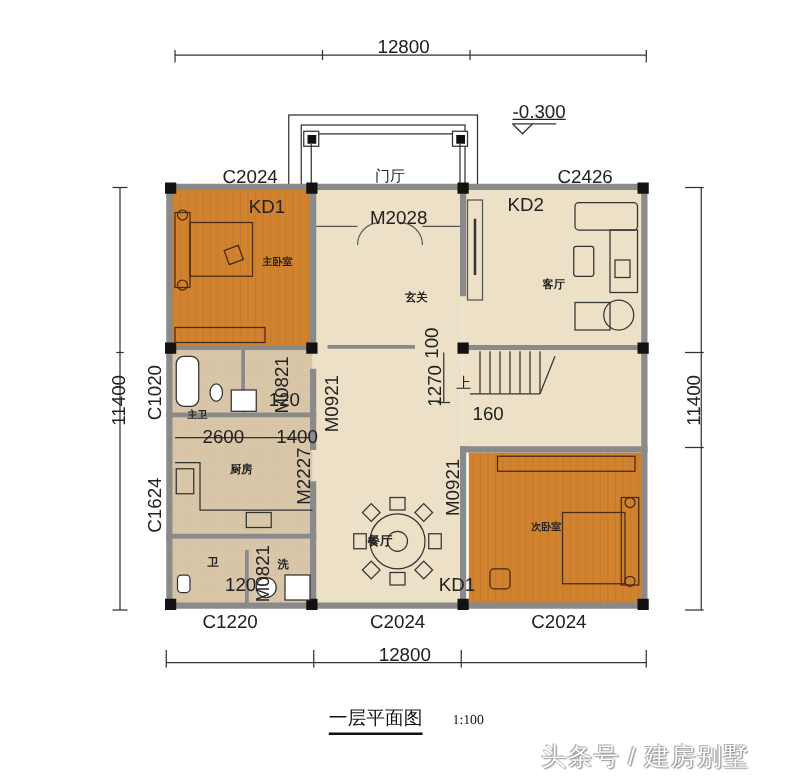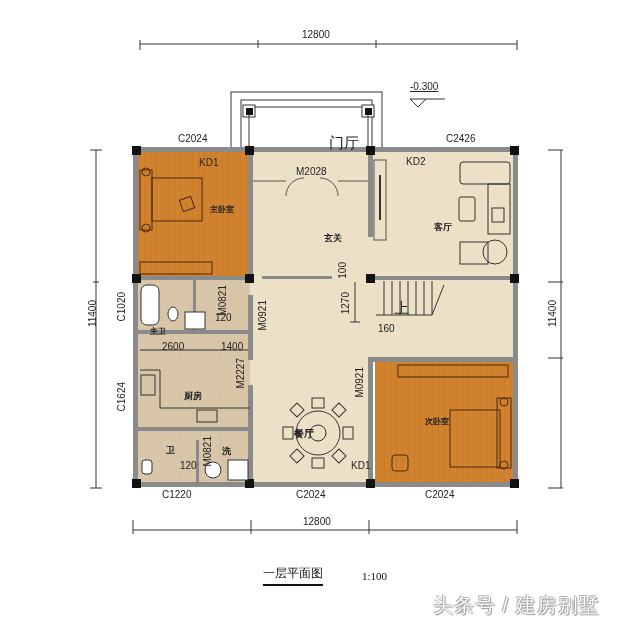--- a/index.html
+++ b/index.html
@@ -1,22 +1,22 @@
 <!DOCTYPE html>
 <html><head>
 <meta charset="utf-8">
 <style>
   html, body { margin:0; padding:0; background:#ffffff; }
   body { width:640px; height:626px; position:relative; overflow:hidden; font-family:"Liberation Sans", "DejaVu Sans", sans-serif; color:#222; }
-  .txt { position:absolute; font-size:10px; color:#222; white-space:nowrap; line-height:1; }
-  .txt.sm { font-size:15px;margin-left:29px; }
+  .txt { position:absolute; font-size:15px; color:#222; white-space:nowrap; line-height:1; }
+  .txt.sm { font-size:12px; }
   .txt.room { font-size:9px; font-weight:bold; }
   .vert { writing-mode:vertical-rl; transform:rotate(180deg); }
   svg { position:absolute; left:0; top:0; }
-  .title { position:absolute; left:263px; top:565px; font-family:"DejaVu Serif", serif; font-size:12px; color:#111; border-bottom:2px solid #111; padding-bottom:2px; }
+  .title { position:absolute; left:263px; top:565px; font-family:"DejaVu Serif", serif; font-size:15px; color:#111; border-bottom:2px solid #111; padding-bottom:2px; }
   .scale { position:absolute; left:362px; top:570px; font-family:"Liberation Serif", serif; font-size:11px; color:#111; }
   .wm { position:absolute; left:433px; top:592px; font-size:20px; color:#fff; text-shadow:0 0 1px #777, 1px 1px 1px #999, -1px -1px 0 #bbb; letter-spacing:1px; }
 </style>
 </head>
 <body>
 
 <svg width="640" height="626" viewBox="0 0 640 626">
   <defs>
     <pattern id="wood" width="6" height="40" patternUnits="userSpaceOnUse">
       <rect width="6" height="40" fill="#d0822e"></rect>
@@ -226,21 +226,21 @@
 <div class="txt vert" style="left:548px;top:300px;">11400</div>
 
 <div class="txt room" style="left:150px;top:294px;font-size:8px;margin-top:34px;">主卫</div>
 <div class="txt vert" style="left:218px;top:285px;">M0821</div>
 <div class="txt" style="left:215px;top:313px;">120</div>
 <div class="txt vert" style="left:258px;top:300px;">M0921</div>
 
 <div class="txt" style="left:162px;top:342px;">2600</div>
 <div class="txt" style="left:221px;top:342px;">1400</div>
 <div class="txt vert" style="left:236px;top:358px;">M2227</div>
-<div class="txt room" style="left:184px;top:392px;">厨房</div>
+<div class="txt room" style="left:184px;top:371px;">厨房</div>
 
 <div class="txt vert" style="left:355px;top:367px;">M0921</div>
 <div class="txt room" style="left:425px;top:418px;font-size:8px;">次卧室</div>
 <div class="txt room" style="left:294px;top:429px;font-size:10px;">餐厅</div>
 
 <div class="txt room" style="left:166px;top:446px;">卫</div>
 <div class="txt vert" style="left:203px;top:436px;">M0821</div>
 <div class="txt" style="left:180px;top:461px;">120</div>
 <div class="txt room" style="left:222px;top:447px;">洗</div>
 <div class="txt" style="left:351px;top:461px;">KD1</div>

